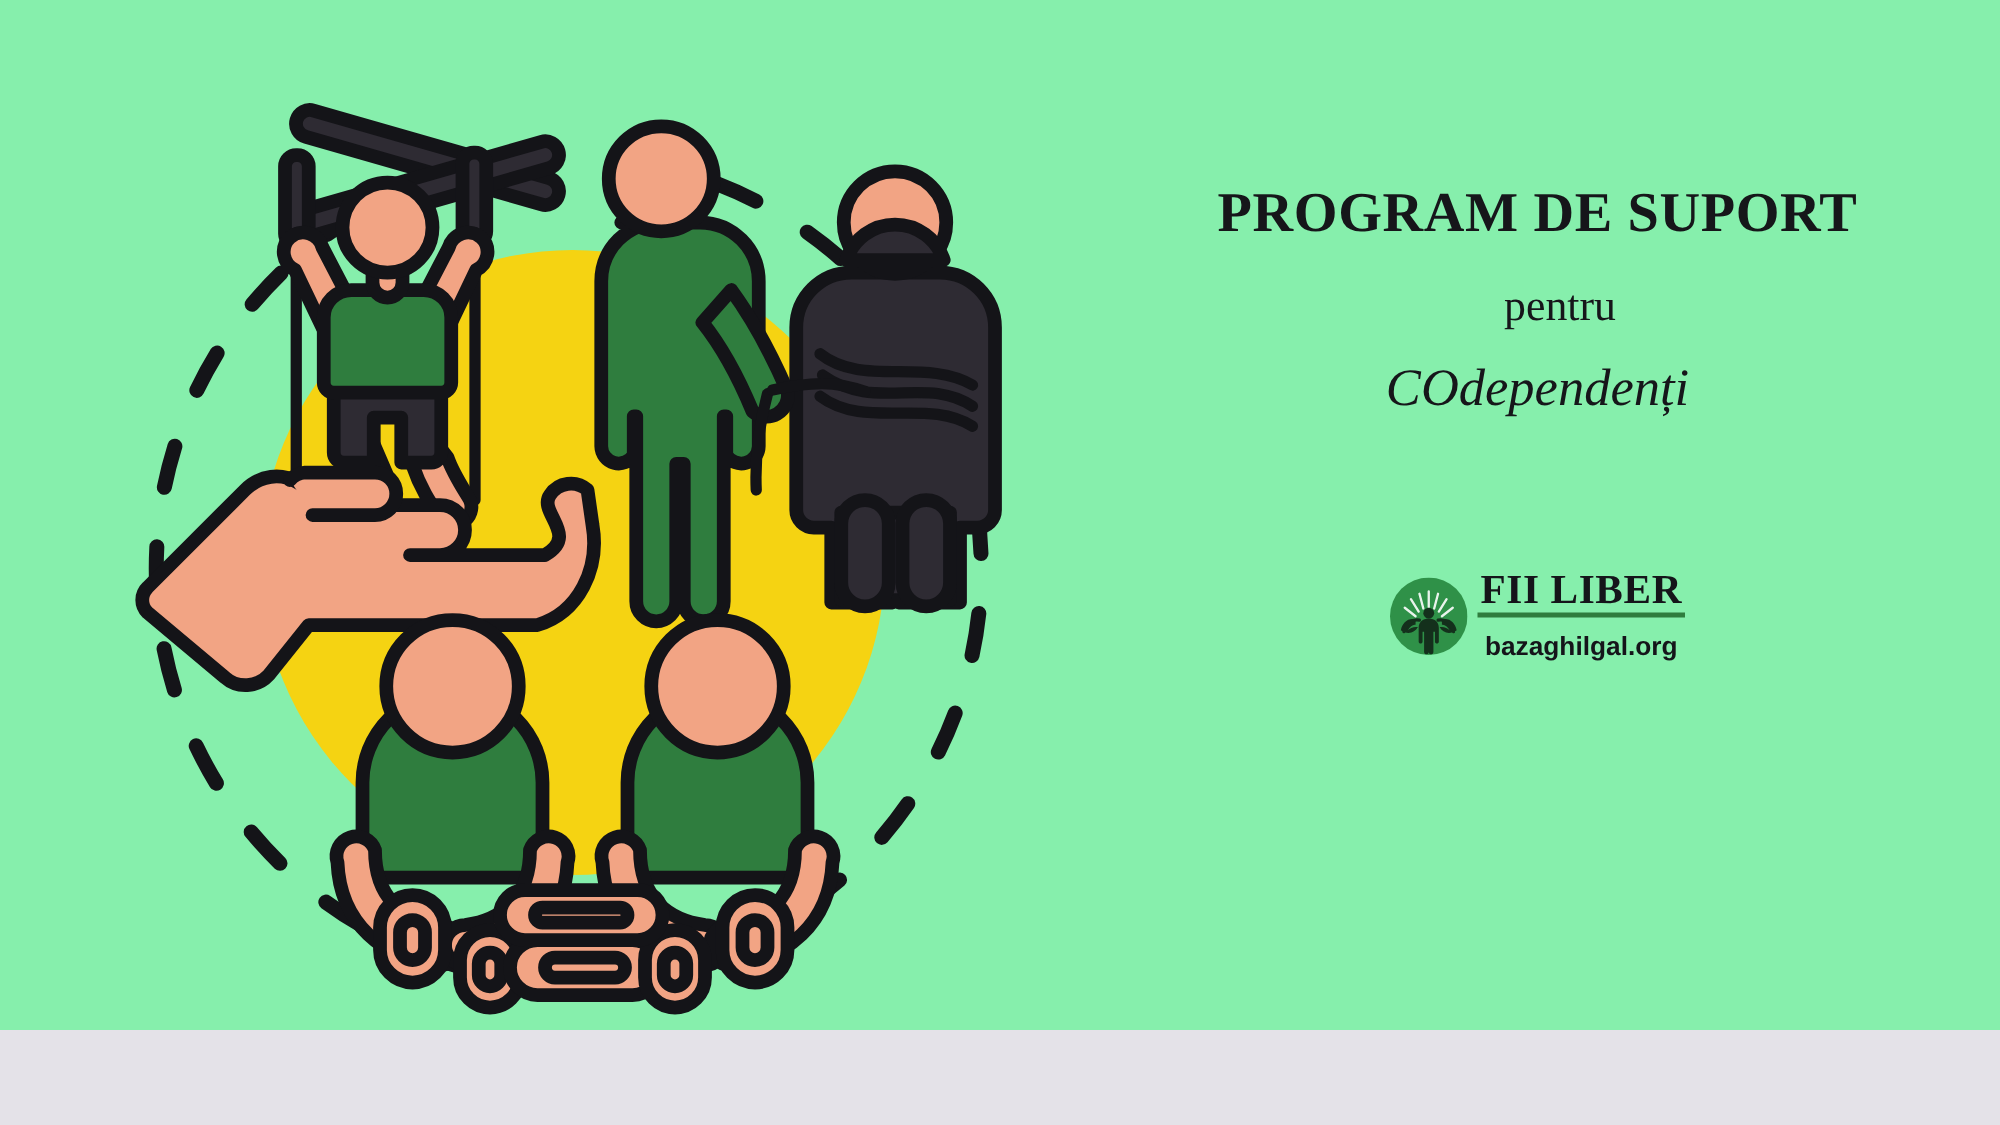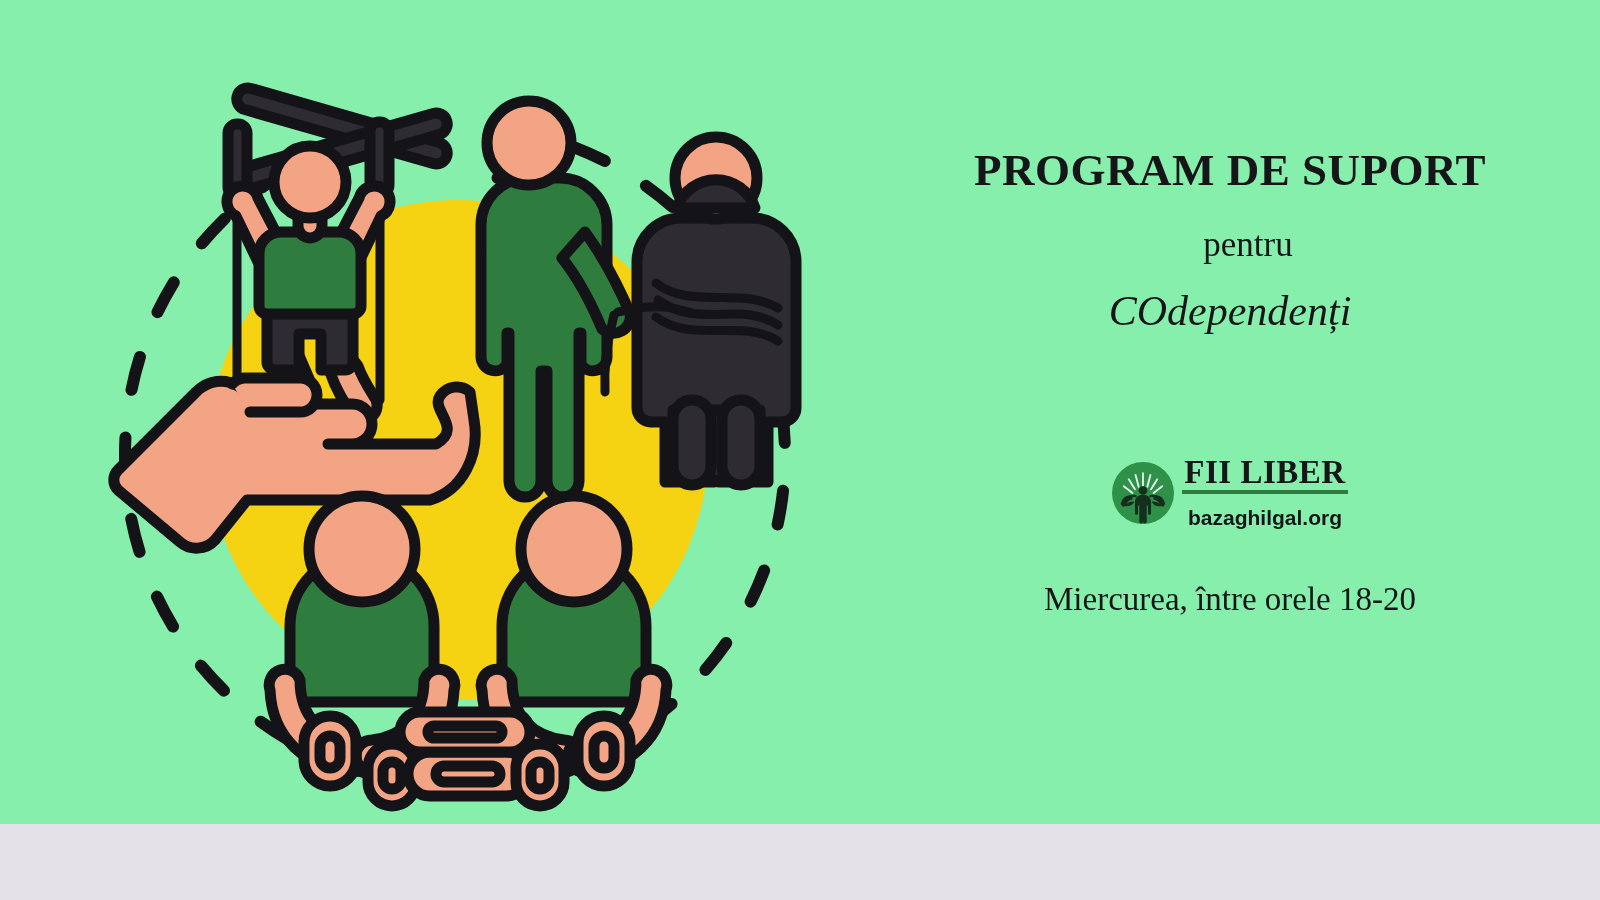--- a/index.html
+++ b/index.html
@@ -273,16 +273,15 @@
             </g>
           </svg>
         </span>
         <span id="logo-words">
           <span class="logo-name">FII LIBER</span>
           <span class="logo-url">bazaghilgal.org</span>
         </span>
       </div>
     </div>
 
-    <div class="contact contact-1">Miercurea, între orele 18-20</div>
 
   </div>
 </div>
 
 </body></html>

